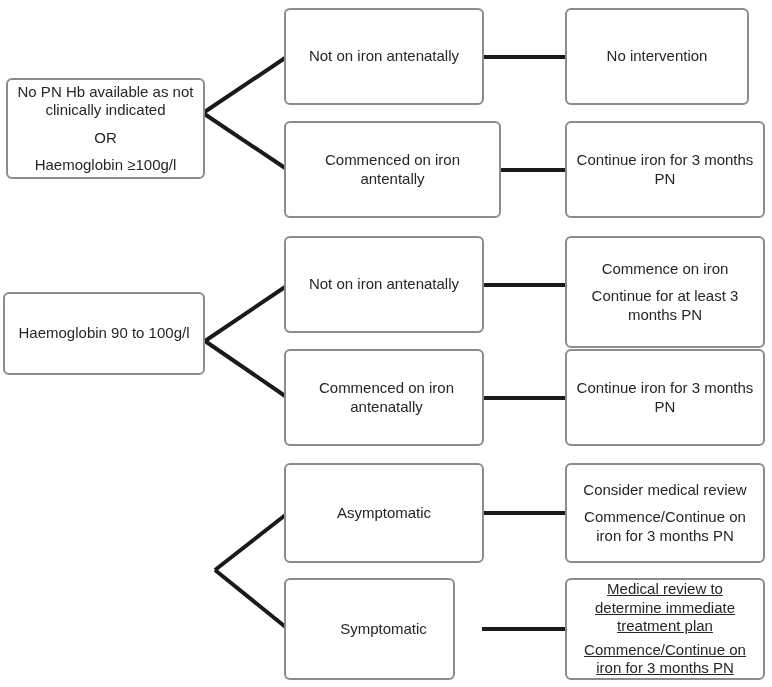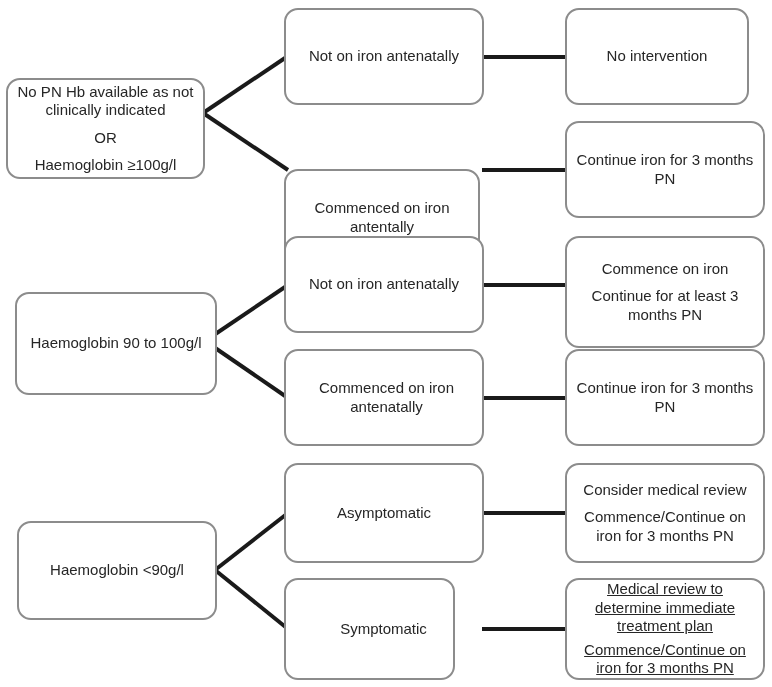--- a/index.html
+++ b/index.html
@@ -22,21 +22,21 @@
     width: 772px;
     height: 687px;
     z-index: 1;
   }
   .node {
     position: absolute;
     z-index: 2;
     box-sizing: border-box;
     background: #ffffff;
     border: 2px solid #8c8c8c;
-    border-radius: 14px;
+    border-radius: 6px;
     display: flex;
     flex-direction: column;
     align-items: center;
     justify-content: center;
     row-gap: 9px;
     padding: 6px 8px;
     text-align: center;
     color: #262626;
     font-size: 15px;
     line-height: 1.22;
@@ -75,52 +75,49 @@
   </div>
 
   <div class="node" style="left:284px; top:8px; width:200px; height:97px;">
     <p>Not on iron antenatally</p>
   </div>
 
   <div class="node" style="left:565px; top:8px; width:184px; height:97px;">
     <p>No intervention</p>
   </div>
 
-  <div class="node" style="left:284px; top:121px; width:196px; height:97px;margin-top:48px;">
+  <div class="node" style="left:284px; top:121px; width:217px; height:97px;">
     <p>Commenced on iron antentally</p>
   </div>
 
   <div class="node" style="left:565px; top:121px; width:200px; height:97px;">
     <p>Continue iron for 3 months PN</p>
   </div>
 
-  <div class="node" style="left:15px; top:292px; width:202px; height:103px;">
+  <div class="node" style="left:3px; top:292px; width:202px; height:83px;">
     <p>Haemoglobin 90 to 100g/l</p>
   </div>
 
   <div class="node" style="left:284px; top:236px; width:200px; height:97px;">
     <p>Not on iron antenatally</p>
   </div>
 
   <div class="node" style="left:565px; top:236px; width:200px; height:112px;">
     <p>Commence on iron</p>
     <p>Continue for at least 3 months PN</p>
   </div>
 
   <div class="node" style="left:284px; top:349px; width:200px; height:97px;padding-left:13px;">
     <p>Commenced on iron antenatally</p>
   </div>
 
   <div class="node" style="left:565px; top:349px; width:200px; height:97px;">
     <p>Continue iron for 3 months PN</p>
   </div>
 
-  <div class="node" style="left:17px; top:521px; width:200px; height:99px;">
-    <p>Haemoglobin &lt;90g/l</p>
-  </div>
 
   <div class="node" style="left:284px; top:463px; width:200px; height:100px;">
     <p>Asymptomatic</p>
   </div>
 
   <div class="node" style="left:565px; top:463px; width:200px; height:100px;align-items:center;">
     <p>Consider medical review</p>
     <p>Commence/Continue on iron for 3 months PN</p>
   </div>
 

